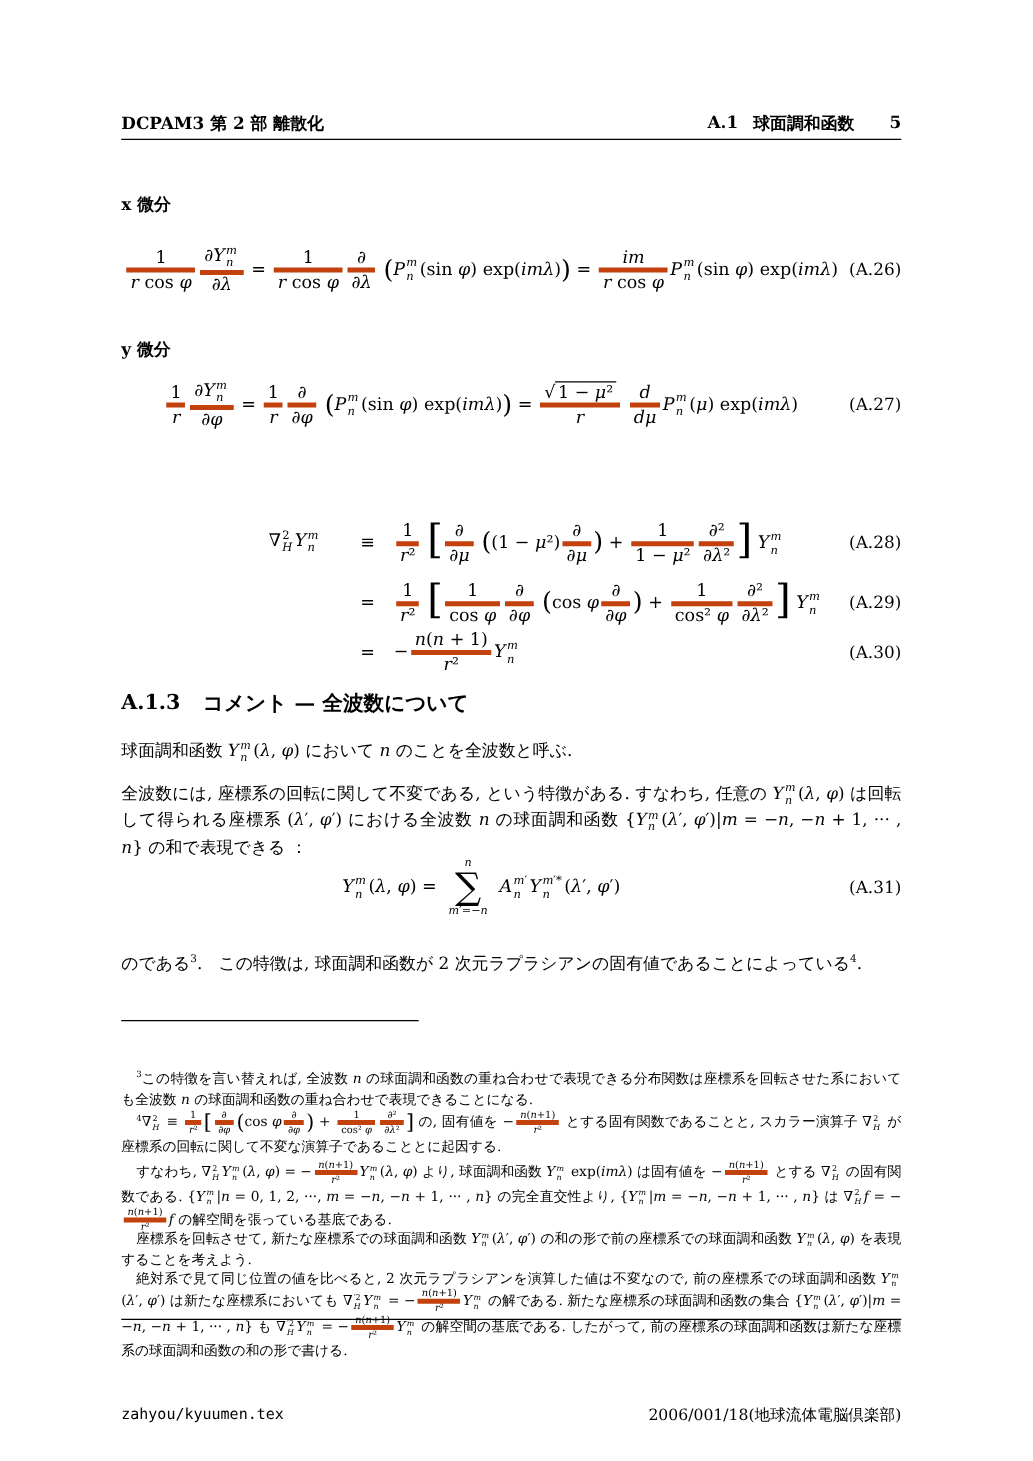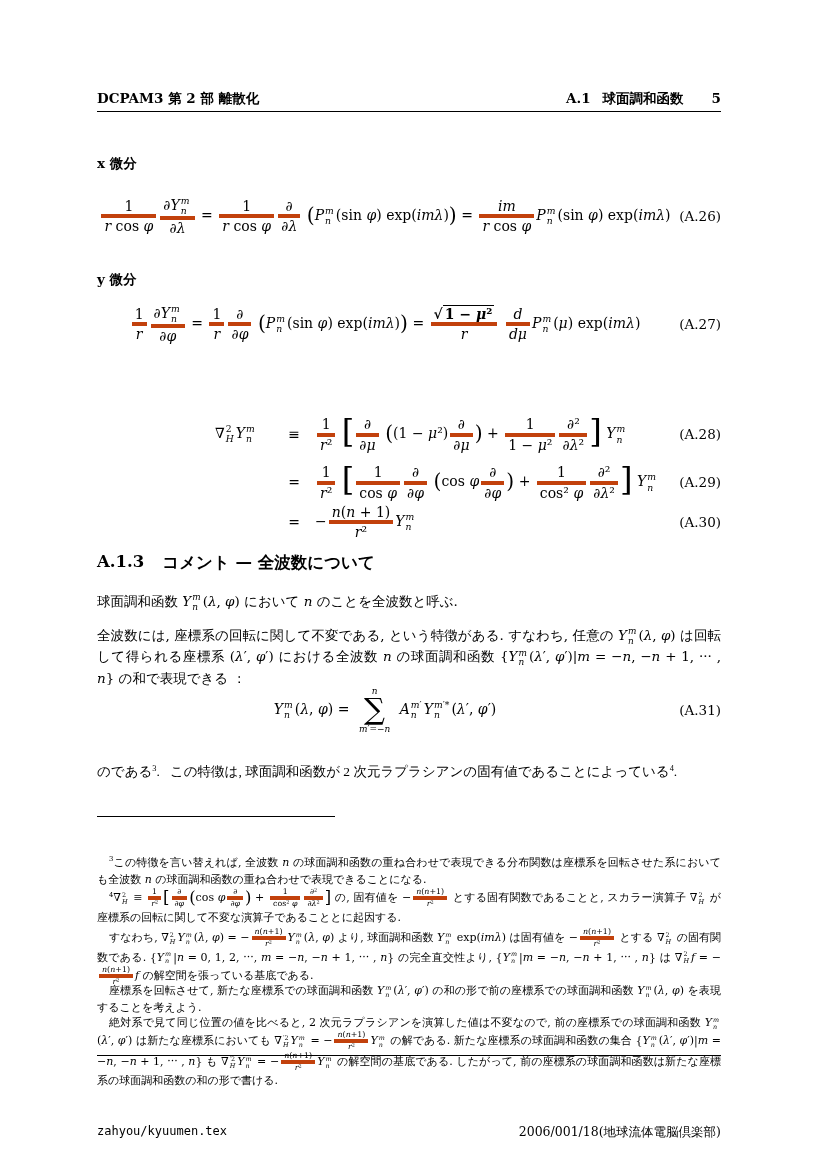--- a/index.html
+++ b/index.html
@@ -28,21 +28,21 @@
   #lbl-lap { top: 361px; }
 
   
   #sect { top: 538px; font-size: 16.5px; font-weight: bold; display: flex; }
   #sect .st { margin-left: 18px; }
 
   
   .par { font-size: 13.5px; line-height: 21px; text-align: justify; }
   #p1 { top: 577px; }
   #p2 { top: 611px; }
-  #p3 { top: 747px; font-family: Liberation Serif, serif; }
+  #p3 { top: 747px; }
 
   
   .eq { display: flex; align-items: center; font-size: 14px; }
   .eq .eqm { flex: 1; text-align: center; padding-right: 48px; }
   .eqn { position: absolute; right: 0; top: 50%; transform: translateY(-50%); font-size: 13.5px; }
   #eq26 { top: 186px; height: 60px; }
   #eq27 { top: 292px; height: 64px; }
   #eq31 { top: 680px; height: 60px; }
 
   
@@ -67,21 +67,21 @@
   .fr { display: inline-block; text-align: center; vertical-align: middle; line-height: 1.15; margin: 0 2px; text-indent: 0; }
   .fr .t { display: block; padding: 0 3px; }
   .fr .u { display: block; border-top: 4px solid #c2410c; padding: 0 3px; }
   .ss { display: inline-block; vertical-align: -0.45em; font-size: 0.66em; line-height: 1.12; text-align: left; margin: 0 2px 0 1px; text-indent: 0; }
   .ss span { display: block; }
   .bg  { font-size: 1.45em; line-height: 1; vertical-align: -0.1em; }
   .bgg { font-size: 2.3em; line-height: 1; vertical-align: -0.12em; }
   .sum { display: inline-flex; flex-direction: column; align-items: center; vertical-align: middle; line-height: 1; margin: 0 5px; text-indent: 0; }
   .sum .sig { font-size: 2.1em; line-height: 0.95; }
   .sum .lim { font-size: 0.64em; line-height: 1.15; }
-  .sqrt { white-space: nowrap; font-weight: bold; }
+  .sqrt { white-space: nowrap; }
   .sqrt .rad { border-top: 1px solid #000; padding: 0 2px; }
   sup { font-size: 0.62em; line-height: 0; }
   .fnote .fr { font-size: 0.72em; line-height: 1.05; }
   .fnote .ss { font-size: 0.58em; }
   .fnote .bg { font-size: 1.5em; }
 </style>
 </head>
 <body>
 
 <div class="page">

